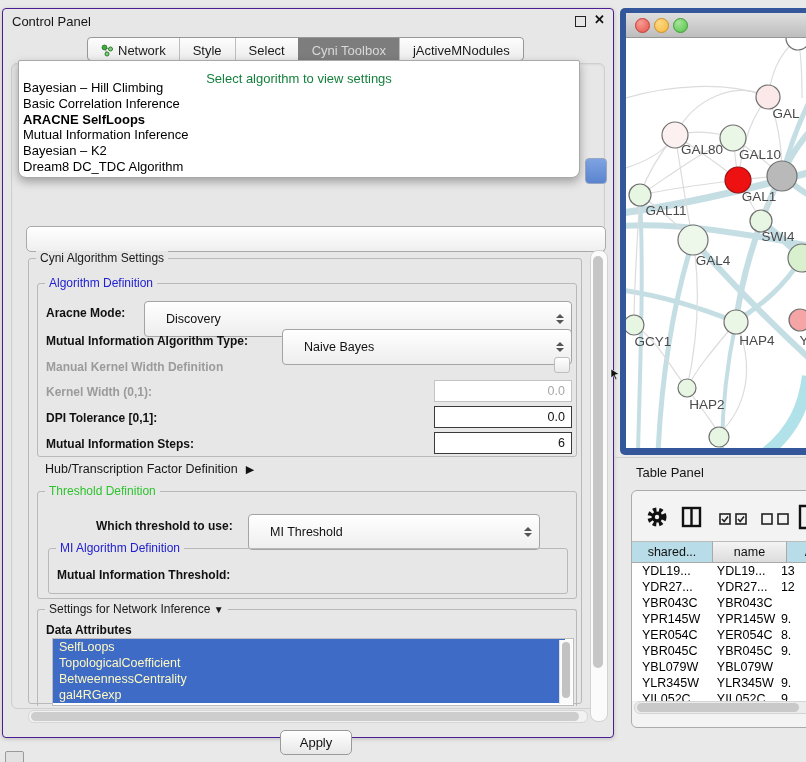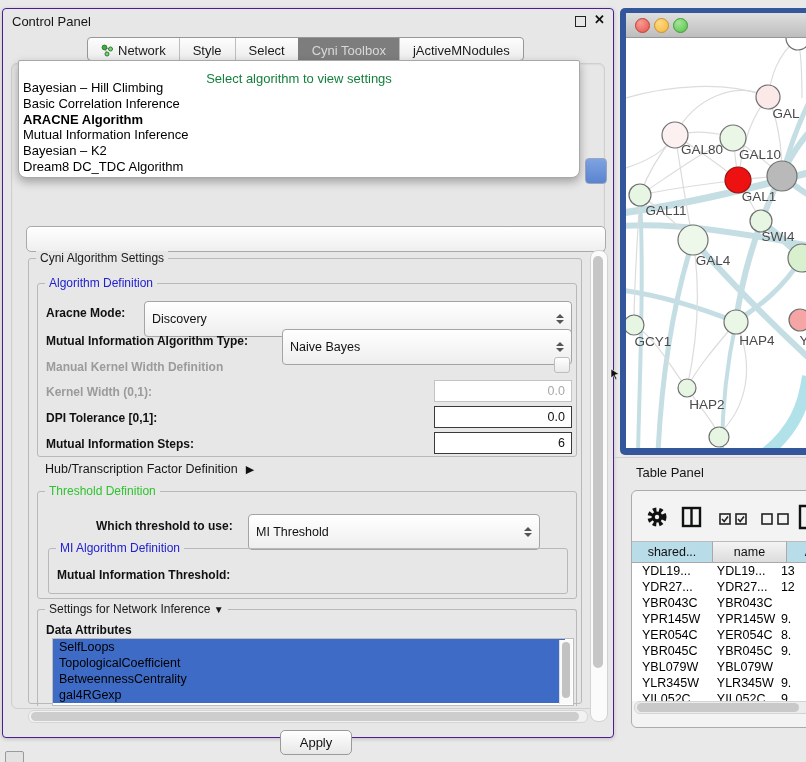--- a/index.html
+++ b/index.html
@@ -39,36 +39,36 @@
   
   .viewport{position:absolute;left:12px;top:184px;width:566px;height:472px;overflow:hidden;z-index:20;}
   .group{position:absolute;border:1px solid #b9b9b9;border-radius:3px;}
   .glabel{position:absolute;top:-8px;left:7px;background:#e7e7e7;padding:0 4px;font-size:12px;white-space:nowrap;}
   .glabel.black{color:#1a1a1a;}
   .glabel.blue{color:#2121d1;}
   .glabel.green{color:#2ec32e;}
   .flabel{position:absolute;font-size:12px;font-weight:bold;color:#111;white-space:nowrap;}
   .flabel.dis{color:#9b9b9b;}
   .combo{position:absolute;border:1px solid #a4a4a4;border-radius:4px;background:linear-gradient(#ffffff,#eeeeee);
-      font-size:12.5px;color:#111;display:flex;align-items:center;padding-left:7px;box-sizing:border-box;height:36px;}
+      font-size:12.5px;color:#111;display:flex;align-items:center;padding-left:21px;box-sizing:border-box;height:36px;}
   .spin{position:absolute;right:7px;top:50%;transform:translateY(-50%);display:flex;flex-direction:column;gap:2px;}
   .spin i{display:block;width:0;height:0;border-left:4px solid transparent;border-right:4px solid transparent;}
   .spin .up{border-bottom:4px solid #555;}
   .spin .dn{border-top:4px solid #555;}
   .tfield{position:absolute;background:#fff;font-size:12.5px;color:#111;display:flex;align-items:center;
       justify-content:flex-end;padding-right:6px;box-sizing:border-box;}
   .tfield.darkb{border:1.4px solid #3a3a3a;}
   .tfield.liteb{border:1px solid #c3c3c3;color:#a8a8a8;}
   .tfield.medb{border:1px solid #9a9a9a;}
   .checkbox{position:absolute;width:14px;height:14px;border:1px solid #bdbdbd;border-radius:3px;
       background:linear-gradient(#fff,#e9e9e9);}
   .hub-row{position:absolute;font-size:12.5px;color:#161616;white-space:nowrap;}
   .tri-right{display:inline-block;margin-left:8px;font-size:11px;color:#111;}
   .attr-list{position:absolute;background:#fff;border:1px solid #bdbdbd;overflow:hidden;}
-  .attr-item{height:16px;line-height:16px;font-size:12.5px;color:#000000;background:#3e6bc6;padding-left:6px;
+  .attr-item{height:16px;line-height:16px;font-size:12.5px;color:#fef9c3;background:#3e6bc6;padding-left:6px;
       width:calc(100% - 14px);}
   .attr-scroll{position:absolute;right:1px;top:1px;bottom:1px;width:12px;background:#fafafa;border-left:1px solid #ddd;}
   .attr-scroll .th{position:absolute;left:2px;right:2px;top:2px;bottom:6px;background:#c2c2c2;border-radius:5px;}
 
   .vscroll{position:absolute;left:578px;top:186px;width:16px;height:470px;background:#fbfbfb;
       border:1px solid #d2d2d2;border-radius:8px;z-index:20;}
   .vscroll .th{position:absolute;left:2px;width:10px;top:5px;height:412px;background:#c6c6c6;border-radius:6px;}
   .hscroll-set{position:absolute;left:16px;top:646px;width:558px;height:11px;background:#f2f2f2;
       border:1px solid #d6d6d6;border-radius:6px;z-index:25;}
   .hscroll-set .th{position:absolute;left:2px;right:8px;top:1px;bottom:1px;background:#cdcdcd;border-radius:5px;}
@@ -220,21 +220,21 @@
           <div class="th"></div>
         </div>
 
       <div class="apply-btn">Apply</div>
 
       <div class="popup" style="left:6px;top:-4px;">
         <div class="prompt">Select algorithm to view settings</div>
         <div class="items">
             <div class="dd-item">Bayesian – Hill Climbing</div>
             <div class="dd-item">Basic Correlation Inference</div>
-            <div class="dd-item sel">ARACNE Algorithm</div>
+            <div class="dd-item sel">ARACNE SelfLoops</div>
             <div class="dd-item">Mutual Information Inference</div>
             <div class="dd-item">Bayesian – K2</div>
             <div class="dd-item">Dream8 DC_TDC Algorithm</div>
           </div>
       </div>
     </div>
   </div>
 
   <div class="netwin">
     <div class="net-title">

